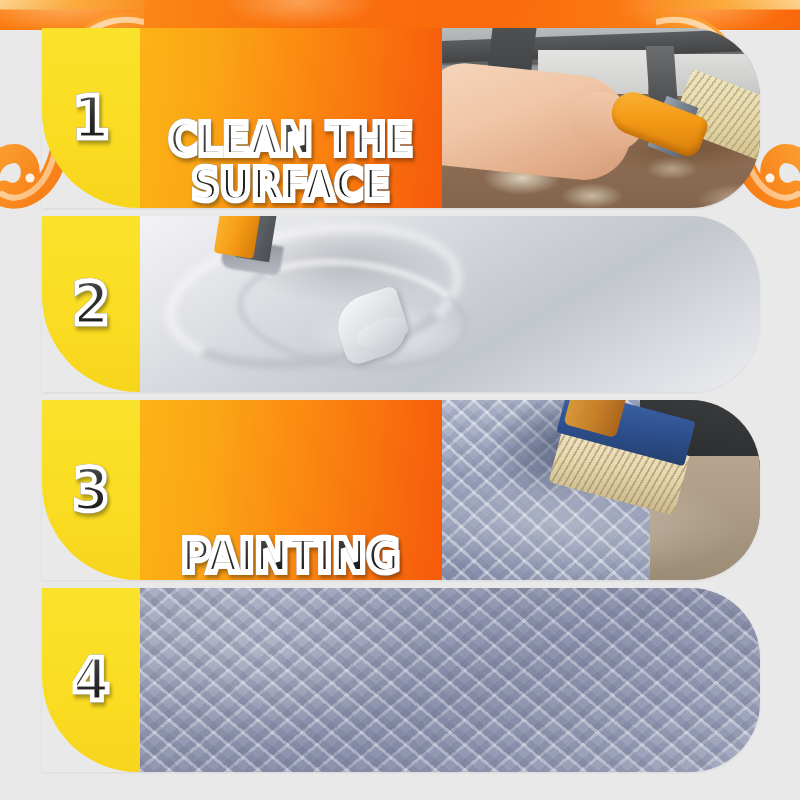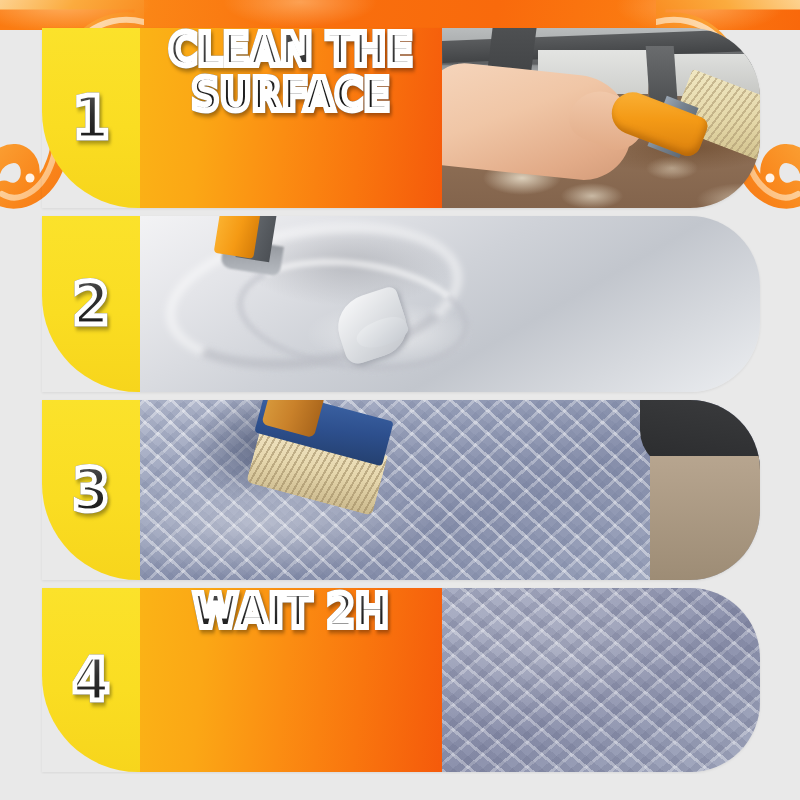--- a/index.html
+++ b/index.html
@@ -105,21 +105,21 @@
   .label-block {
     position: relative;
     flex: 0 0 302px;
     background: linear-gradient(96deg,
        #fbb316 0%,
        #fba715 22%,
        #fb8d12 48%,
        #f9760e 72%,
        #f55a0b 100%);
     display: flex;
-    align-items: flex-start;
+    align-items: flex-end;
     justify-content: center;
     z-index: 2;
   }
 
   .label {
     text-align: center;
     font-family: "DejaVu Sans", sans-serif;
     font-weight: 900;
     line-height: 1.02;
     letter-spacing: .5px;
@@ -429,44 +429,44 @@
         </div>
       </div>
     </div>
   </div>
 
   <div class="row row-3">
     <div class="row-inner">
       <div class="num-block">
         <span class="num">3</span>
       </div>
+      <div class="label-block">
+        <div class="label one-line">
+          <div>PAINTING</div>
+        </div>
+      </div>
       <div class="photo-block">
         <div class="photo p3">
           <div class="p3-dark"></div>
           <div class="p3-tan"></div>
           <div class="p3-shadow"></div>
           <div class="p3-wet"></div>
           <div class="p3-bristle"></div>
           <div class="p3-ferrule"></div>
           <div class="p3-handle"></div>
         </div>
       </div>
     </div>
   </div>
 
   <div class="row row-4">
     <div class="row-inner">
       <div class="num-block">
         <span class="num">4</span>
       </div>
-      <div class="label-block">
-        <div class="label one-line">
-          <div>WAIT 2H</div>
-        </div>
-      </div>
       <div class="photo-block">
         <div class="photo p4"></div>
       </div>
     </div>
   </div>
 
   <div class="bottom-fill"></div>
 </div>
 
 </body></html>

